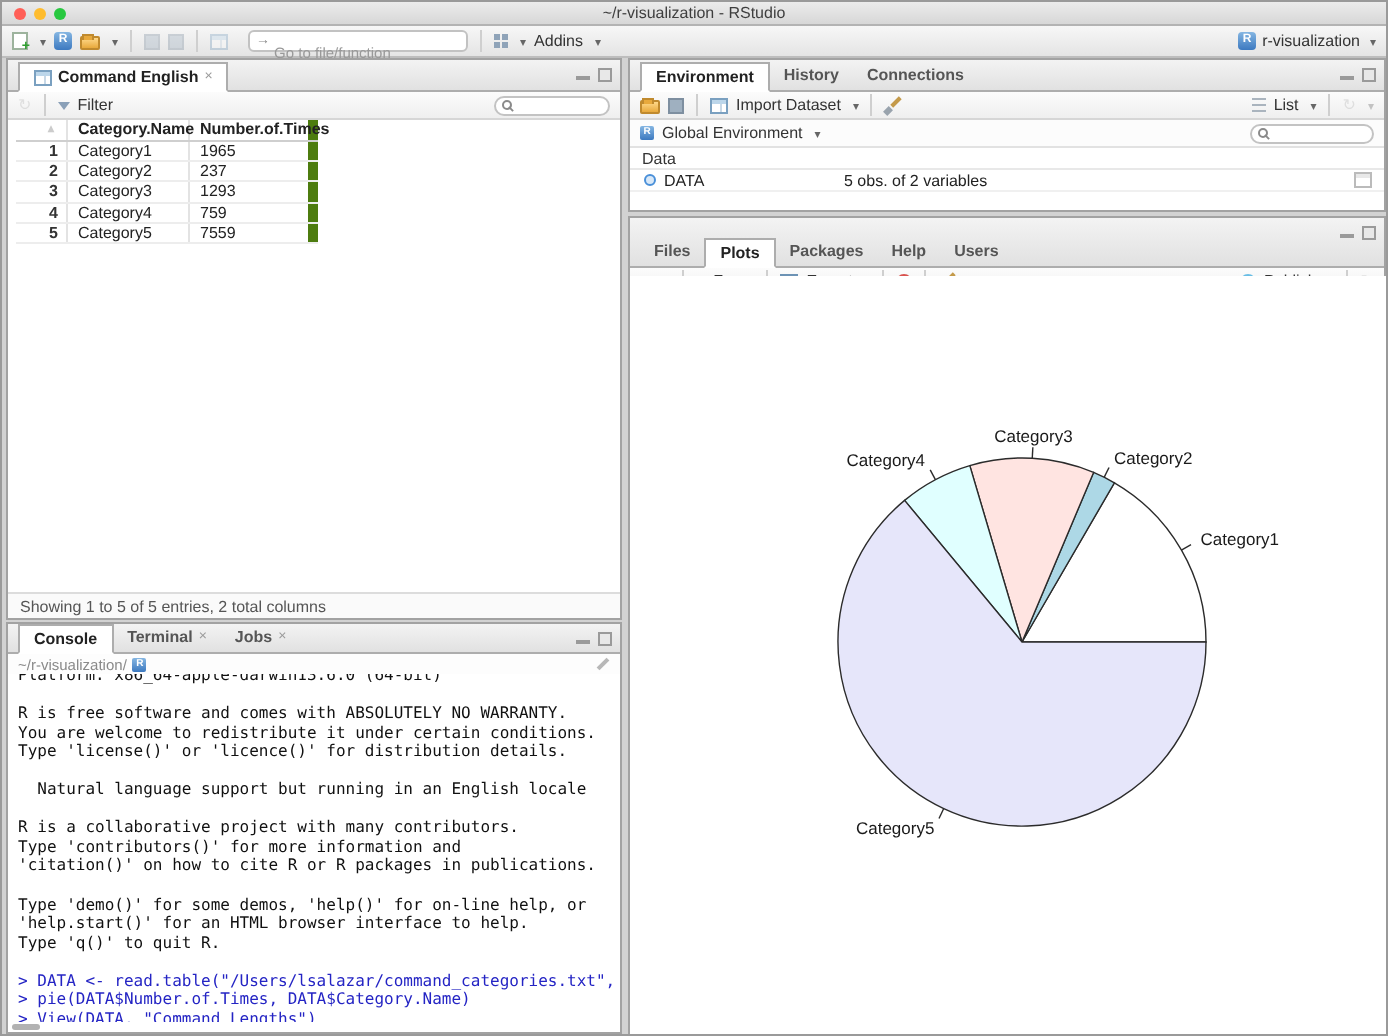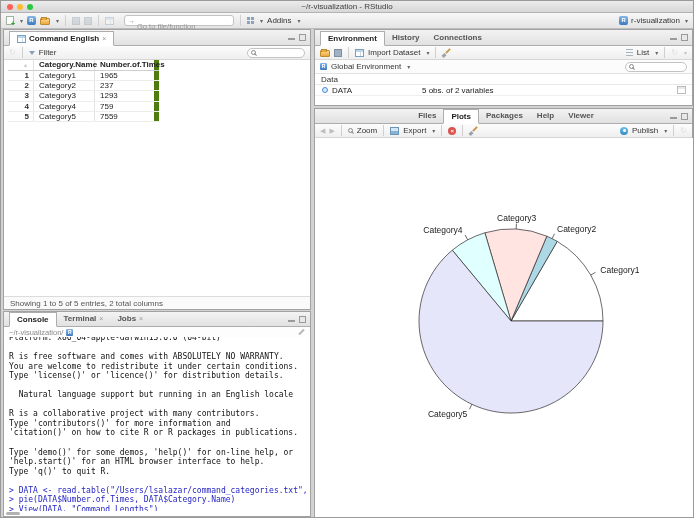--- a/index.html
+++ b/index.html
@@ -106,21 +106,21 @@
   .env-row { height:11px; display:flex; align-items:center; font-size:8px; color:#222;
              border-bottom:1px solid #f0f0f0; position:relative; padding-left:7px; }
   .objring { width:6px; height:6px; border:1.5px solid #4a90d9; border-radius:50%; background:#d8e8f8; margin-right:4px; }
   .env-desc { position:absolute; left:107px; }
   .minitable { position:absolute; right:6px; width:9px; height:8px; border:1px solid #bbb;
                background:linear-gradient(#e8e8e8 0 2px,#fff 2px); }
   .listico { width:7px; height:7px; background:repeating-linear-gradient(#aab4be 0 1px,transparent 1px 3px); }
   .refresh { color:#b5b5b5; font-size:8px; }
   
   #plotspanel { left:313px; top:107px; width:379px; height:409px; }
-  #plotspanel .panel-tabs { height:15px;justify-content:center; }
+  #plotspanel .panel-tabs { height:25px; }
   .navarrow { font-size:7px; color:#bdbdbd; }
   .pic { width:9px; height:8px; background:linear-gradient(#d5e7f4 0 3px,#84b4d8 3px); border:1px solid #6d93b5; }
   .redx { width:8px; height:8px; border-radius:50%; background:#d9534f; color:#fff; font-size:6px;
           line-height:8px; text-align:center; font-weight:bold; }
   .redx::after { content:"×"; }
   .pubicon { width:8px; height:8px; border-radius:50%; background:linear-gradient(#6fc2e8,#2f8cc0); position:relative; }
   .pubicon::after { content:""; position:absolute; inset:2.5px; background:#fff; border-radius:50%; }
   .plot-area { position:absolute; top:29px; left:0; width:379px; height:380px; background:#fff; }
   .plot-area svg { display:block; }
 </style>
@@ -313,21 +313,21 @@
       <div class="tab active">
           <span>Plots</span>
         </div>
       <div class="tab">
           <span>Packages</span>
         </div>
       <div class="tab">
           <span>Help</span>
         </div>
       <div class="tab">
-          <span>Viewer</span>
+          <span>Users</span>
         </div>
       <div class="winbtns">
         <span class="minb"></span>
         <span class="maxb"></span>
       </div>
     </div>
     <div class="ptoolbar">
       <span class="navarrow">◀</span>
       <span class="navarrow">▶</span>
       <span class="sep"></span>

